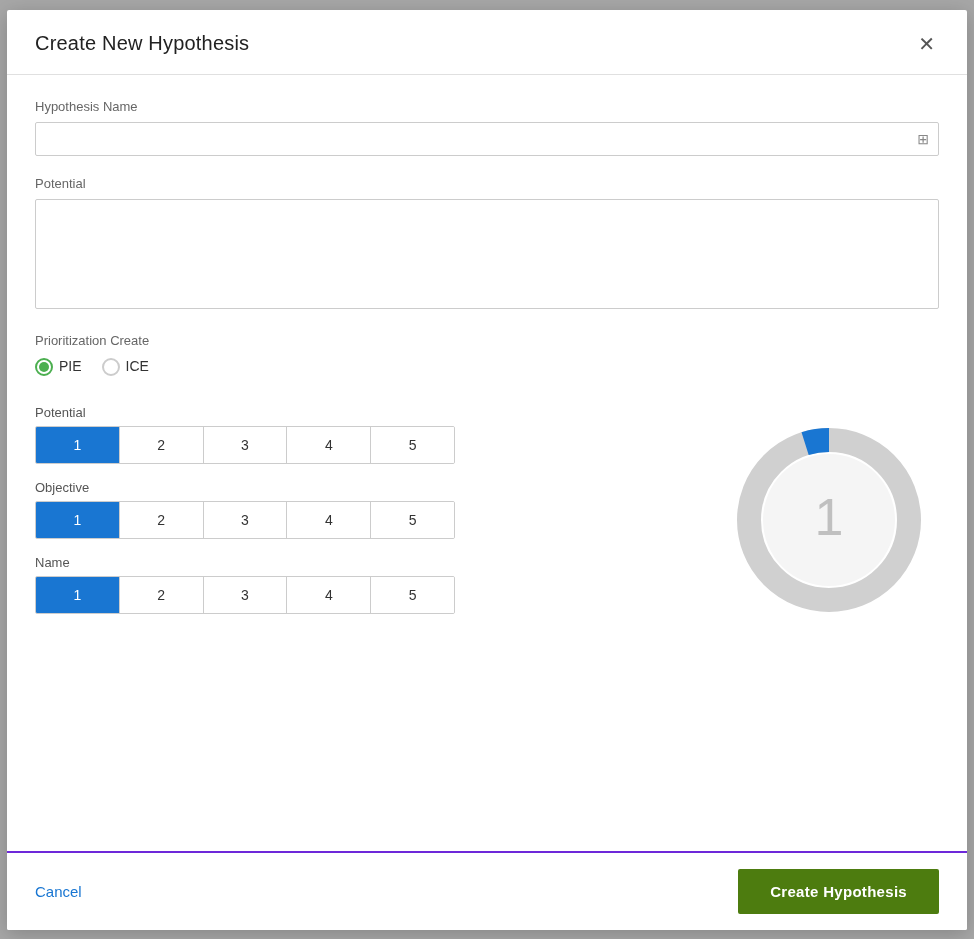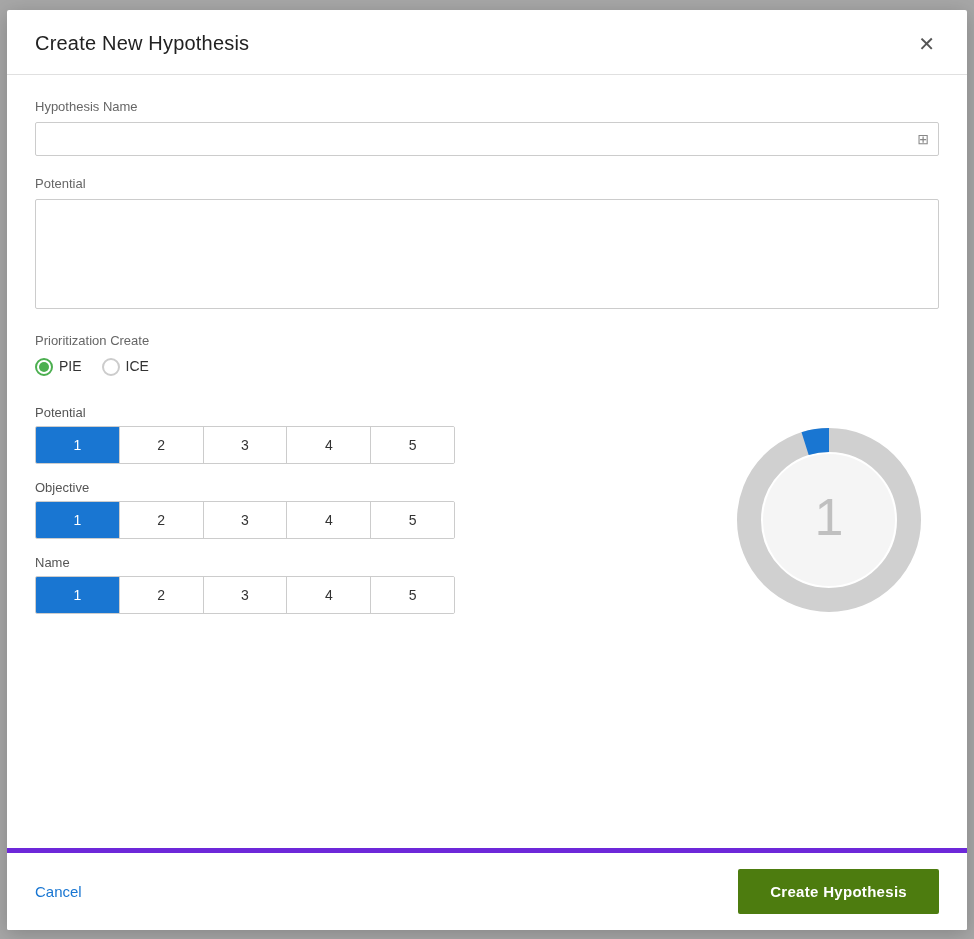--- a/index.html
+++ b/index.html
@@ -232,21 +232,21 @@
     .donut-svg {
       width: 220px;
       height: 220px;
     }
 
     .modal-footer {
       display: flex;
       align-items: center;
       justify-content: space-between;
       padding: 16px 28px;
-      border-top: 5px solid #6d28d9;
+      border-top: 2px solid #6d28d9;
       flex-shrink: 0;
       background: #fff;
     }
 
     .cancel-btn {
       background: none;
       border: none;
       color: #1976d2;
       font-size: 15px;
       cursor: pointer;

